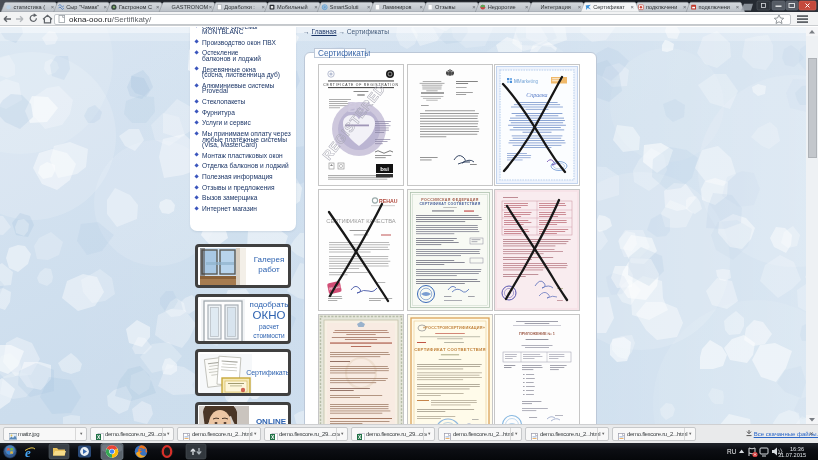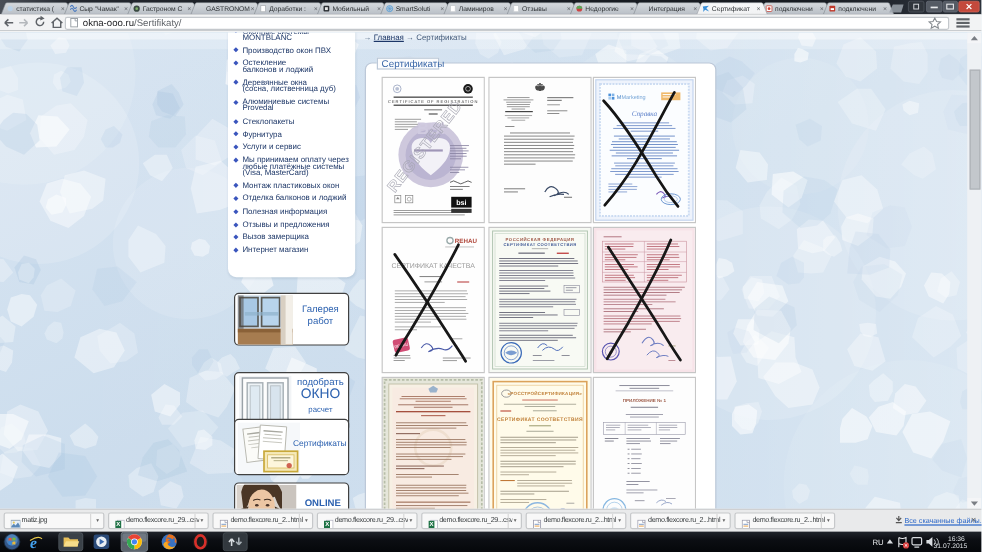--- a/index.html
+++ b/index.html
@@ -9,21 +9,21 @@
 
 #toolbar{position:absolute;left:0;top:12px;width:818px;height:14px;background:#f2f3f4;border-bottom:1px solid #c9cccf}
 #urlbar{position:absolute;left:54px;top:14px;width:737px;height:11px;background:#fff;border:1px solid #c4c8cc;border-radius:2px}
 
 #page{position:absolute;left:0;top:27px;width:818px;height:397px;overflow:hidden;background:#cfdfee}
 
 #sidebar{position:absolute;left:190px;top:-1px;width:106px;height:205px;background:#fff;border-radius:0 0 7px 7px;overflow:hidden;box-shadow:0 1px 2px rgba(40,70,110,.12)}
 #menu{list-style:none;margin:0 2px 0 3px;font-size:6.6px;line-height:5.5px;color:#1c3667}
 #menu li{position:relative;padding-left:9px;margin-bottom:5.2px}
 #menu li:before{content:"";position:absolute;left:1.5px;top:0.8px;width:3.2px;height:3.2px;background:#3a55bd;transform:rotate(45deg)}
-.wbox{position:absolute;left:195px;width:96px;background:#fff;border:1px solid #404040;border-radius:4px;overflow:hidden}
+.wbox{position:absolute;left:195px;width:96px;background:#fff;border:3px solid #404040;border-radius:4px;overflow:hidden}
 .wtxt{position:absolute;color:#2d62b0;text-align:center}
 
 #crumbs{position:absolute;left:303px;top:1px;font-size:6.6px;color:#425a7a}
 #crumbs a{color:#1c3667;text-decoration:underline}
 #fs{position:absolute;left:304px;top:25px;width:293px;height:420px;background:#fff;border:1px solid #bcc8d8;border-radius:6px}
 #legend{position:absolute;left:314px;top:21px;width:52px;height:10px;border:1px solid #bcc8d8;background:#fbfcfe;font-size:8.2px;line-height:10.5px;color:#3c68a8;padding-left:3px}
 .thumb{position:absolute;width:86px;height:122px;background:#ffffff;border:1px solid #c6c6c6}
 
 #sbar{position:absolute;left:806px;top:0;width:12px;height:397px;background:#eef1f4}
 #sthumb{position:absolute;left:807.5px;top:31px;width:9px;height:100px;background:#c3c7cc;border:1px solid #aeb2b7}
@@ -447,21 +447,21 @@
 <rect x="20" y="2" width="15" height="24" fill="#b8d4ec" stroke="#5a5a55" stroke-width="1.4"></rect>
 <rect x="6" y="14" width="28" height="3" fill="#8fb2cc" opacity="0.7"></rect>
 <rect x="0" y="28" width="46" height="14" fill="#a67c50"></rect>
 <rect x="0" y="28" width="46" height="3" fill="#8a6138"></rect>
 <path d="M36,0 h10 v42 h-10 z" fill="#f3efe8"></path>
 <path d="M36,0 h4 v42 h-4 z" fill="#d8cfc2"></path>
 <rect x="0" y="0" width="5" height="28" fill="#4a4038" opacity="0.5"></rect>
 </svg>
 <div class="wtxt" style="left:48px;top:8px;width:46px;font-size:8px;line-height:10px">Галерея<br>работ</div>
 </div>
-<div class="wbox" style="top:283px;height:50px">
+<div class="wbox" style="top:267px;height:50px">
 <svg width="44" height="46" viewBox="0 0 44 46" style="position:absolute;left:3px;top:2px">
 <rect width="44" height="46" fill="#f2f4f6"></rect>
 <rect x="3" y="2" width="38" height="42" fill="#fdfdfd" stroke="#9aa2a8" stroke-width="1.2"></rect>
 <rect x="7" y="6" width="13" height="34" fill="#eef3f6" stroke="#a8b0b6" stroke-width="1.2"></rect>
 <rect x="24" y="6" width="13" height="34" fill="#e8eef2" stroke="#a8b0b6" stroke-width="1.2"></rect>
 <rect x="9.5" y="8.5" width="8" height="29" fill="#dfeaf2" stroke="#b8c0c6" stroke-width="0.8"></rect>
 <rect x="26.5" y="8.5" width="8" height="29" fill="#d8e4ee" stroke="#b8c0c6" stroke-width="0.8"></rect>
 </svg>
 <div class="wtxt" style="left:48px;top:3px;width:46px;font-size:8px;line-height:9px">подобрать<br><span style="font-size:11.5px;line-height:13px">ОКНО</span><br><span style="font-size:6.5px;line-height:6.5px">расчет<br>стоимости</span></div>
 </div>

